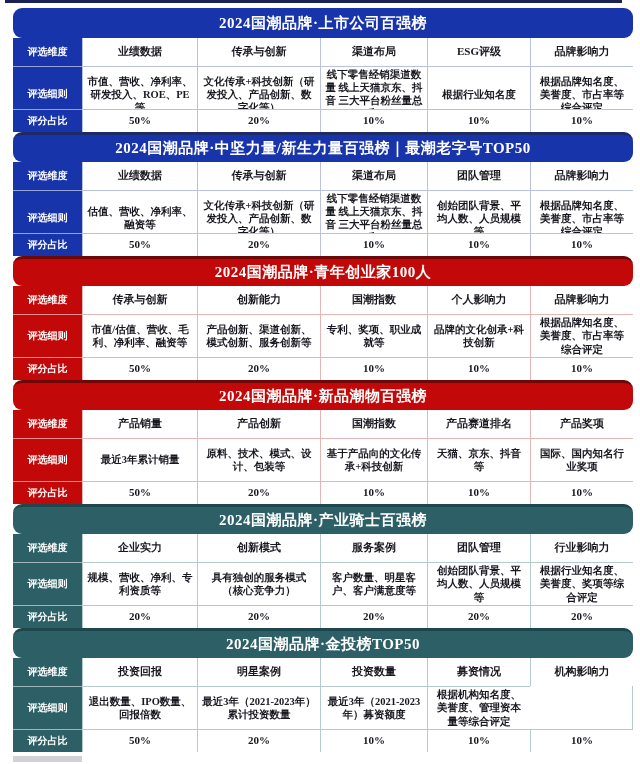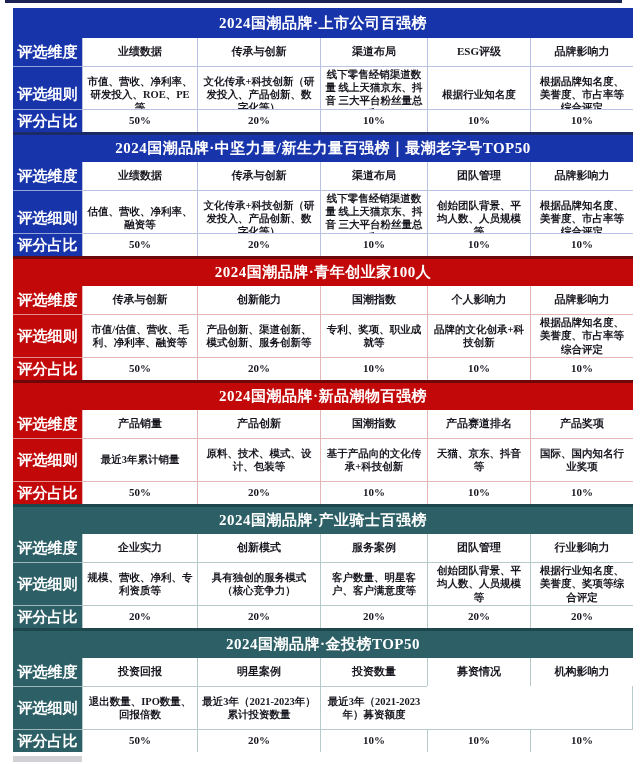--- a/index.html
+++ b/index.html
@@ -12,36 +12,36 @@
   .page { position:relative; width:640px; height:764px; overflow:hidden; background:#fff; }
   .top-strip { position:absolute; top:0; left:5px; width:617px; height:3px; background:#1b2356; }
   .board { position:absolute; top:8px; left:13px; width:620px; }
 
   
   .theme-blue { --c:#1834ab; --dark:#1c2a68; --line:#b9c2e2; }
   .theme-red  { --c:#c20808; --dark:#6e0808; --line:#e4b6b6; }
   .theme-teal { --c:#2d6066; --dark:#1d464d; --line:#b6c9cb; }
 
   section.sec { width:620px; }
-  .band { height:30px; background:var(--c); display:flex; align-items:center; justify-content:center; }
+  .band { height:30px; background:var(--c); display:flex; align-items:center; justify-content:center;border-radius:9px; }
   .sec.edged .band { border-top:3px solid var(--dark); }
   .band-title {
     color:#ffffff; font-size:15px; font-weight:bold; letter-spacing:0.5px;
     white-space:nowrap; line-height:1;
   }
 
   .tbl { border-right:1px solid var(--line); }
   .tr { display:grid; grid-template-columns:69px 115px 123px 107px 103px 103px; }
   .r-dim    { height:28px; }
   .r-detail { height:43px; }
   .r-score  { height:23px; }
 
   .th {
     background:var(--c); color:#ffffff;
-    font-size:15px; font-weight:bold;
+    font-size:10px; font-weight:bold;
     display:flex; align-items:center; justify-content:center;
     border-top:1px solid rgba(255,255,255,0.55);
     text-align:center;
   }
   .r-dim .th { border-top:none; }
 
   .td {
     background:#ffffff; color:#181820;
     font-size:11px; font-weight:bold;
     display:flex; align-items:center; justify-content:center;
@@ -233,20 +233,21 @@
           <div class="td">明星案例</div>
           <div class="td">投资数量</div>
           <div class="td">募资情况</div>
           <div class="td">机构影响力</div>
         </div>
         <div class="tr r-detail">
           <div class="th">评选细则</div>
           <div class="td">退出数量、IPO数量、回报倍数</div>
           <div class="td">最近3年（2021-2023年）累计投资数量</div>
           <div class="td">最近3年（2021-2023年）募资额度</div>
+          <div class="td">根据机构知名度、美誉度、管理资本量等综合评定</div>
         </div>
         <div class="tr r-score">
           <div class="th">评分占比</div>
           <div class="td">50%</div>
           <div class="td">20%</div>
           <div class="td">10%</div>
           <div class="td">10%</div>
           <div class="td">10%</div>
         </div>
       </div>

